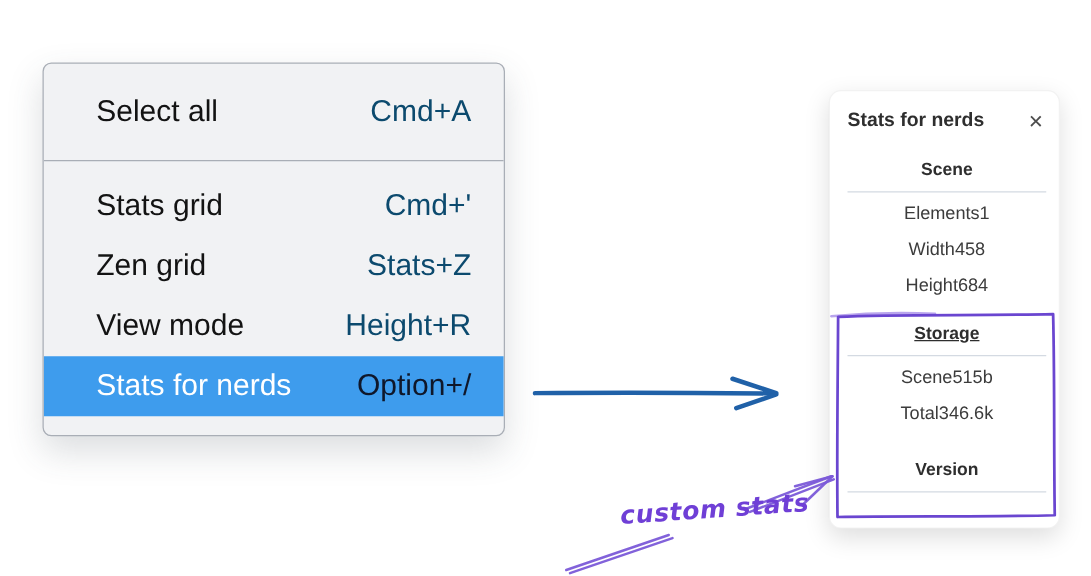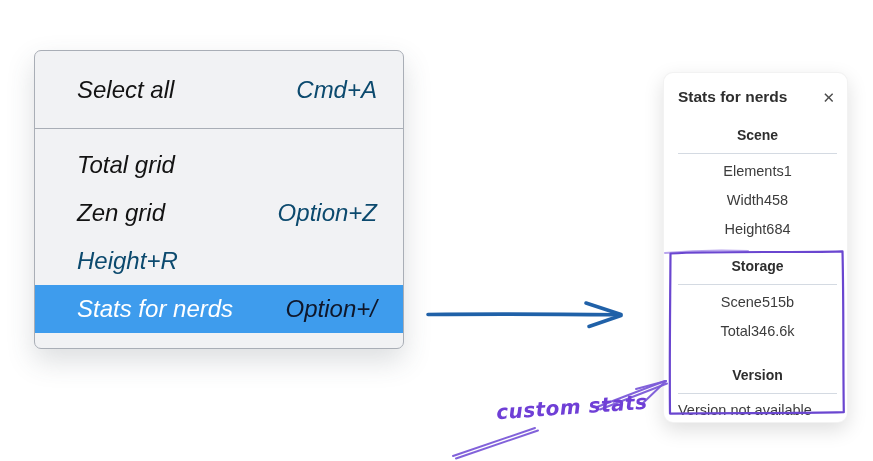--- a/index.html
+++ b/index.html
@@ -11,21 +11,21 @@
     --menu-border:#a9aeb6;
   }
   *{margin:0;padding:0;box-sizing:border-box;}
   html,body{width:873px;height:461px;background:#fff;overflow:hidden;
     font-family:"Liberation Sans","DejaVu Sans",sans-serif;}
   .abs{position:absolute;}
 
   
   .menu{left:34px;top:50px;width:370px;height:299px;background:#f1f2f4;
     border:1.5px solid var(--menu-border);border-radius:7px;
-    box-shadow:0 12px 28px rgba(60,70,85,.18);overflow:hidden;font-style:italic;}
+    box-shadow:0 12px 28px rgba(60,70,85,.18);overflow:hidden;}
   .menu-row{display:flex;align-items:center;justify-content:space-between;
     height:48px;padding:0 26px 0 42px;font-size:24px;color:#131313;cursor:default;}
   .menu-row-lg{height:77px;}
   .menu-sep{height:1px;background:var(--menu-border);}
   .menu-section{padding-top:12px;}
   .shortcut{color:#0c4a6e;}
   .highlighted{background:var(--menu-highlight);color:#fff;}
   .highlighted .shortcut{color:#0f172a;}
 
   
@@ -34,21 +34,21 @@
 
   
   .panel{left:663px;top:72px;width:185px;height:351px;background:#fff;
     border:1px solid rgba(0,0,0,.05);border-radius:10px;
     box-shadow:0 7px 20px rgba(0,0,0,.13);
     padding:13px 10px 0 14px;font-size:14.5px;color:#3c3c3c;}
   .panel-header{display:flex;align-items:center;justify-content:space-between;height:22px;}
   .panel-title{font-weight:bold;font-size:15.5px;color:#2e2e2e;}
   .close-btn{font-size:15px;color:#4d4d4d;cursor:pointer;padding:0 2px;line-height:1;}
   .sec-heading{text-align:center;font-weight:bold;font-size:14px;color:#2e2e2e;line-height:20px;}
-  .mt17{margin-top:17px;} .mt13{margin-top:13px;} .mt8{margin-top:20px;}
+  .mt17{margin-top:17px;} .mt13{margin-top:13px;text-decoration:underline;} .mt8{margin-top:20px;}
   .panel-hr{border:0;border-top:1px solid var(--panel-divider);margin:8px 0 2px;}
   .stat-row{display:flex;justify-content:center;padding:4.5px 0;line-height:20px;}
   .note{margin-top:6px;line-height:20px;}
 
   
   .purple-box{left:662px;top:243px;width:192px;height:178px;pointer-events:none;}
   .purple-stroke{stroke:var(--annotation-purple);stroke-width:2.2;fill:none;
     stroke-linecap:round;stroke-linejoin:round;}
   .purple-stroke-light{stroke:#a78fe8;stroke-width:2;fill:none;stroke-linecap:round;opacity:.8;}
   .purple-arrow{left:440px;top:365px;width:248px;height:96px;pointer-events:none;}
@@ -62,27 +62,29 @@
 <body>
 
 <div class="abs menu">
   <div class="menu-row menu-row-lg">
     <span>Select all</span>
     <span class="shortcut">Cmd+A</span>
   </div>
   <div class="menu-sep"></div>
   <div class="menu-section">
     <div class="menu-row">
-      <span>Total grid</span>
+      <span>Stats grid</span>
+      <span class="shortcut">Cmd+'</span>
     </div>
     <div class="menu-row">
       <span>Zen grid</span>
-      <span class="shortcut">Option+Z</span>
+      <span class="shortcut">Stats+Z</span>
     </div>
     <div class="menu-row">
+      <span>View mode</span>
       <span class="shortcut">Height+R</span>
     </div>
     <div class="menu-row highlighted">
       <span>Stats for nerds</span>
       <span class="shortcut">Option+/</span>
     </div>
   </div>
 </div>
 
 <svg class="abs blue-arrow" viewBox="0 0 212 38">
@@ -118,21 +120,20 @@
     <span>Scene</span>
     <span>515b</span>
   </div>
   <div class="stat-row">
     <span>Total</span>
     <span>346.6k</span>
   </div>
 
   <div class="sec-heading mt8">Version</div>
   <hr class="panel-hr">
-  <div class="note">Version not available</div>
 </div>
 
 <svg class="abs purple-box" viewBox="0 0 192 178">
   <path class="purple-stroke-light" d="M3,10 C30,7.5 58,6.8 86,8"></path>
   <path class="purple-stroke" d="M8.5,10.5 C55,8 125,9.8 180.5,8.3 C181.8,62 181,116 181.8,169.2 C128,170.8 60,169.6 8,170.6 C7.4,117 8.2,64 8.5,10.5 Z"></path>
 </svg>
 
 <svg class="abs purple-arrow" viewBox="0 0 248 96">
   <path class="purple-thin" d="M13,91 L95,63"></path>
   <path class="purple-thin" d="M16,93.5 L98,65.5"></path>

